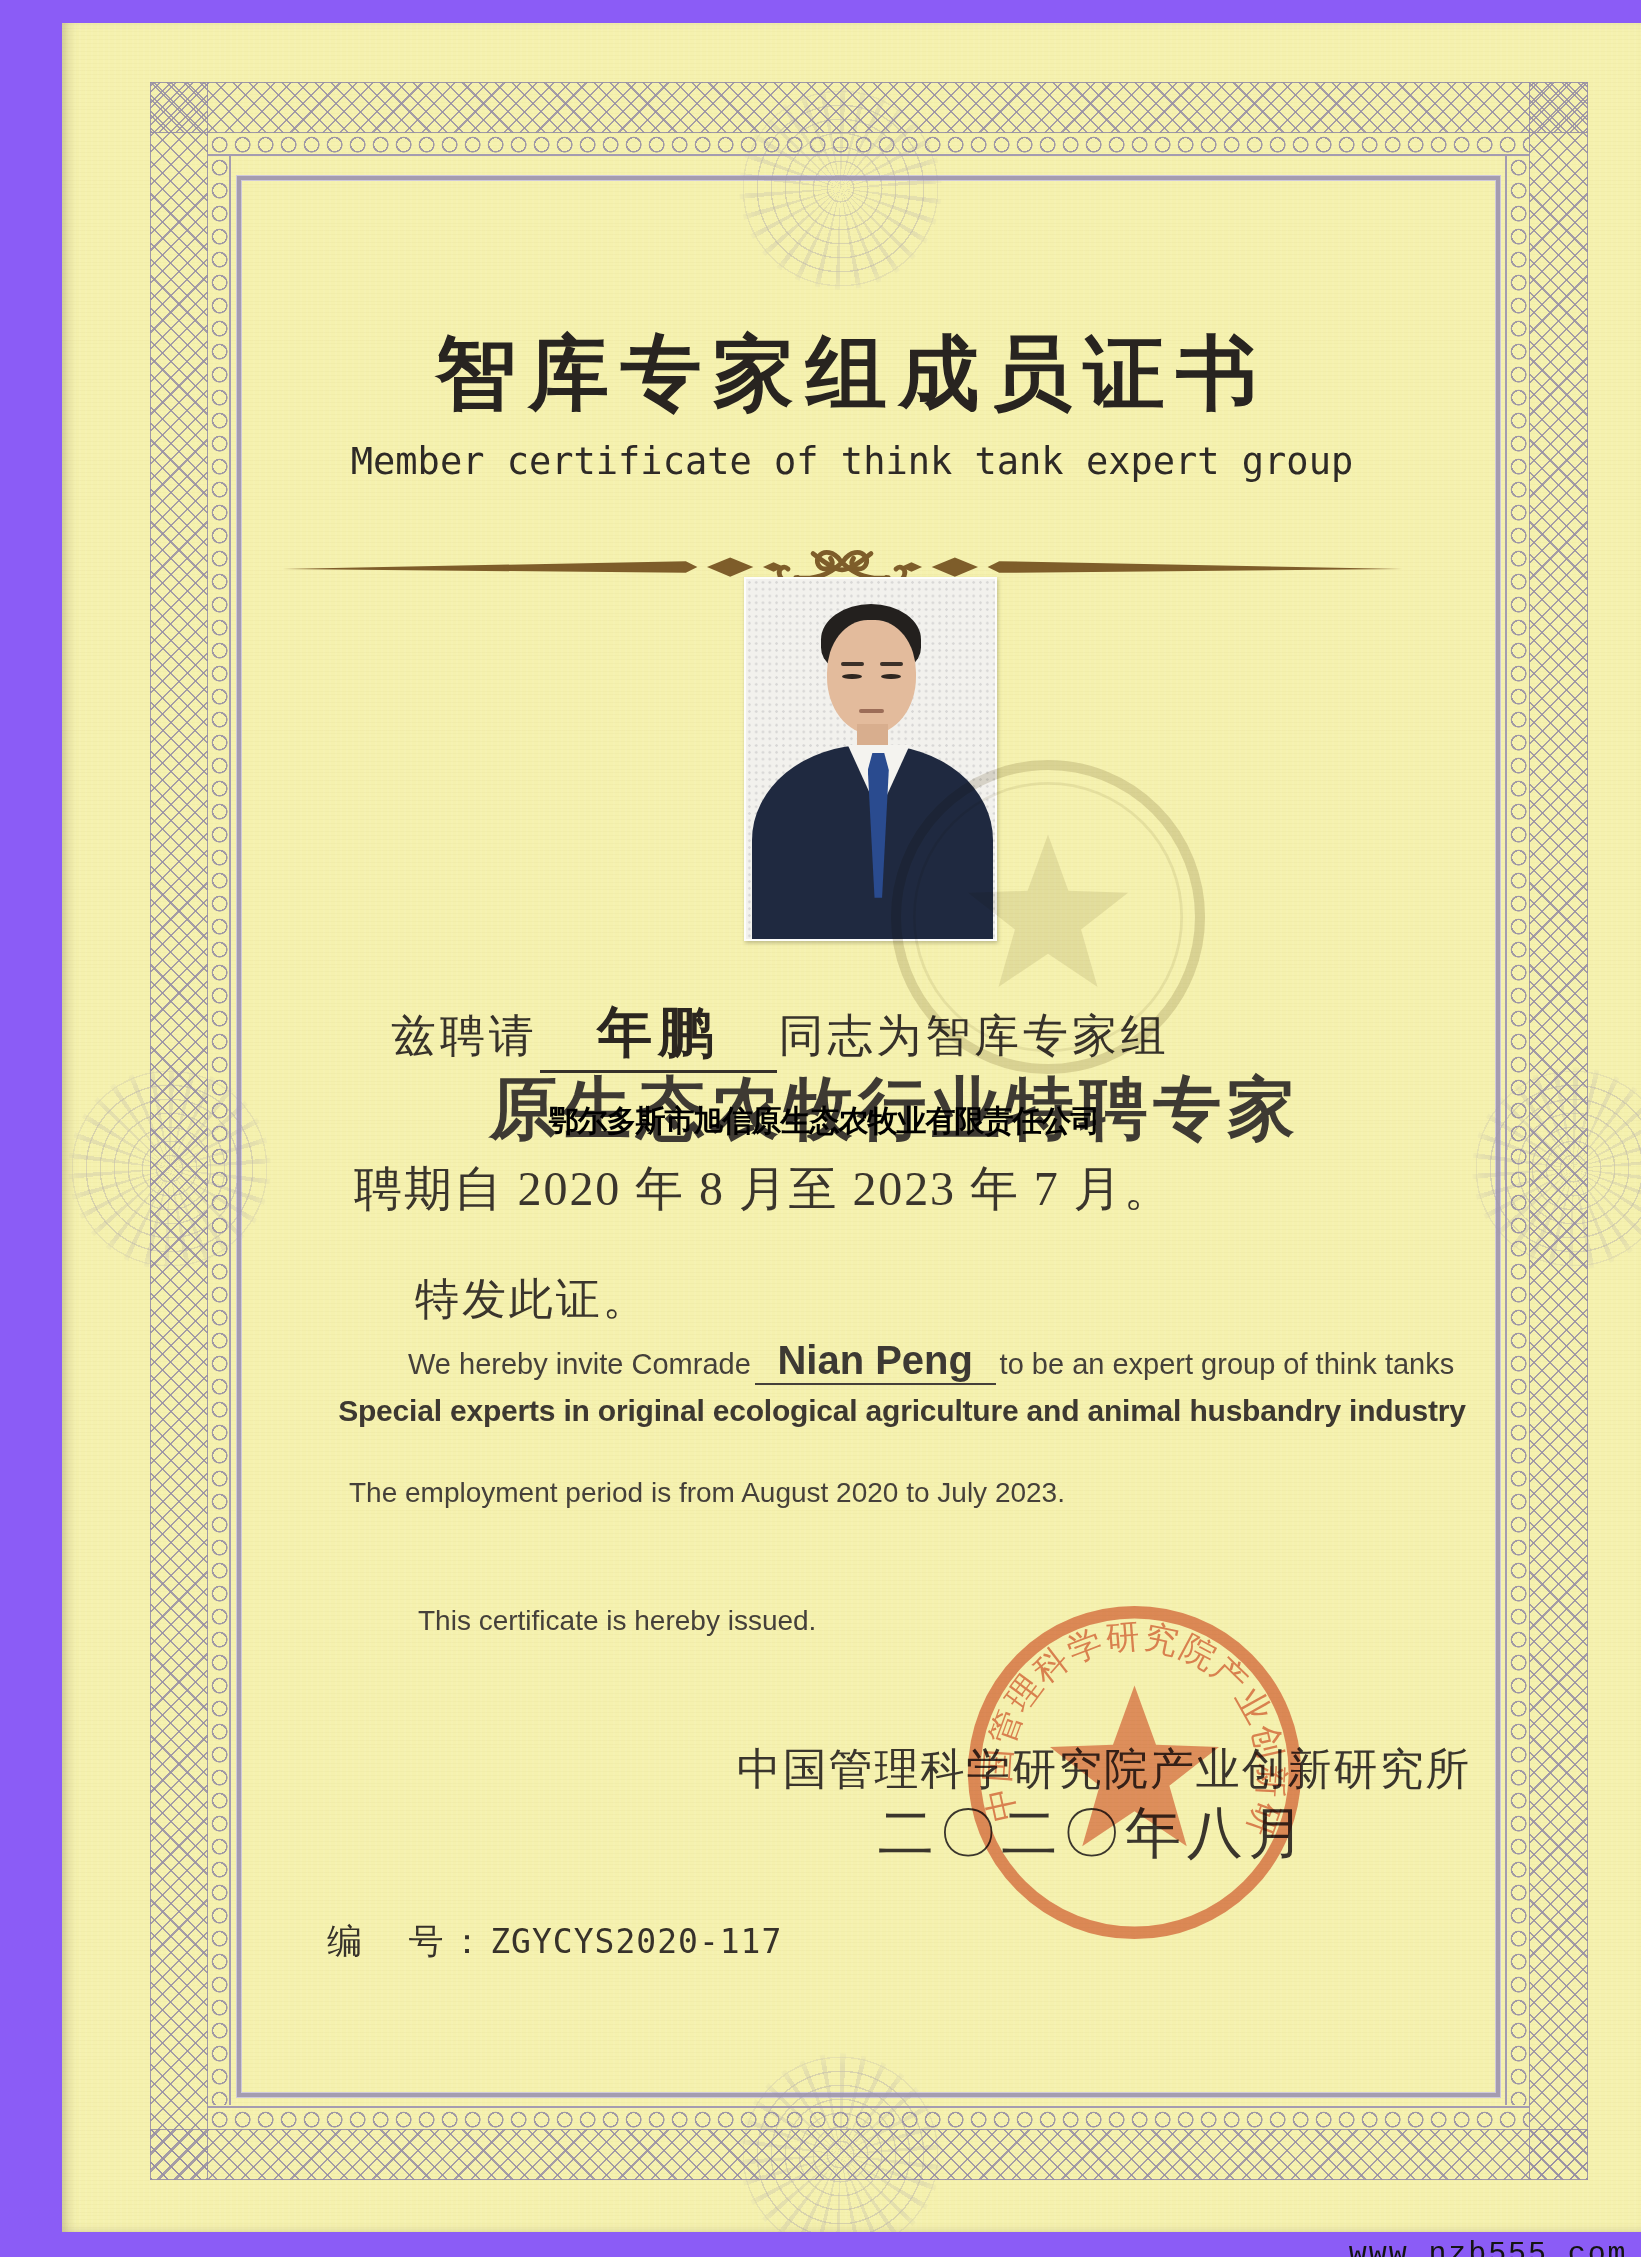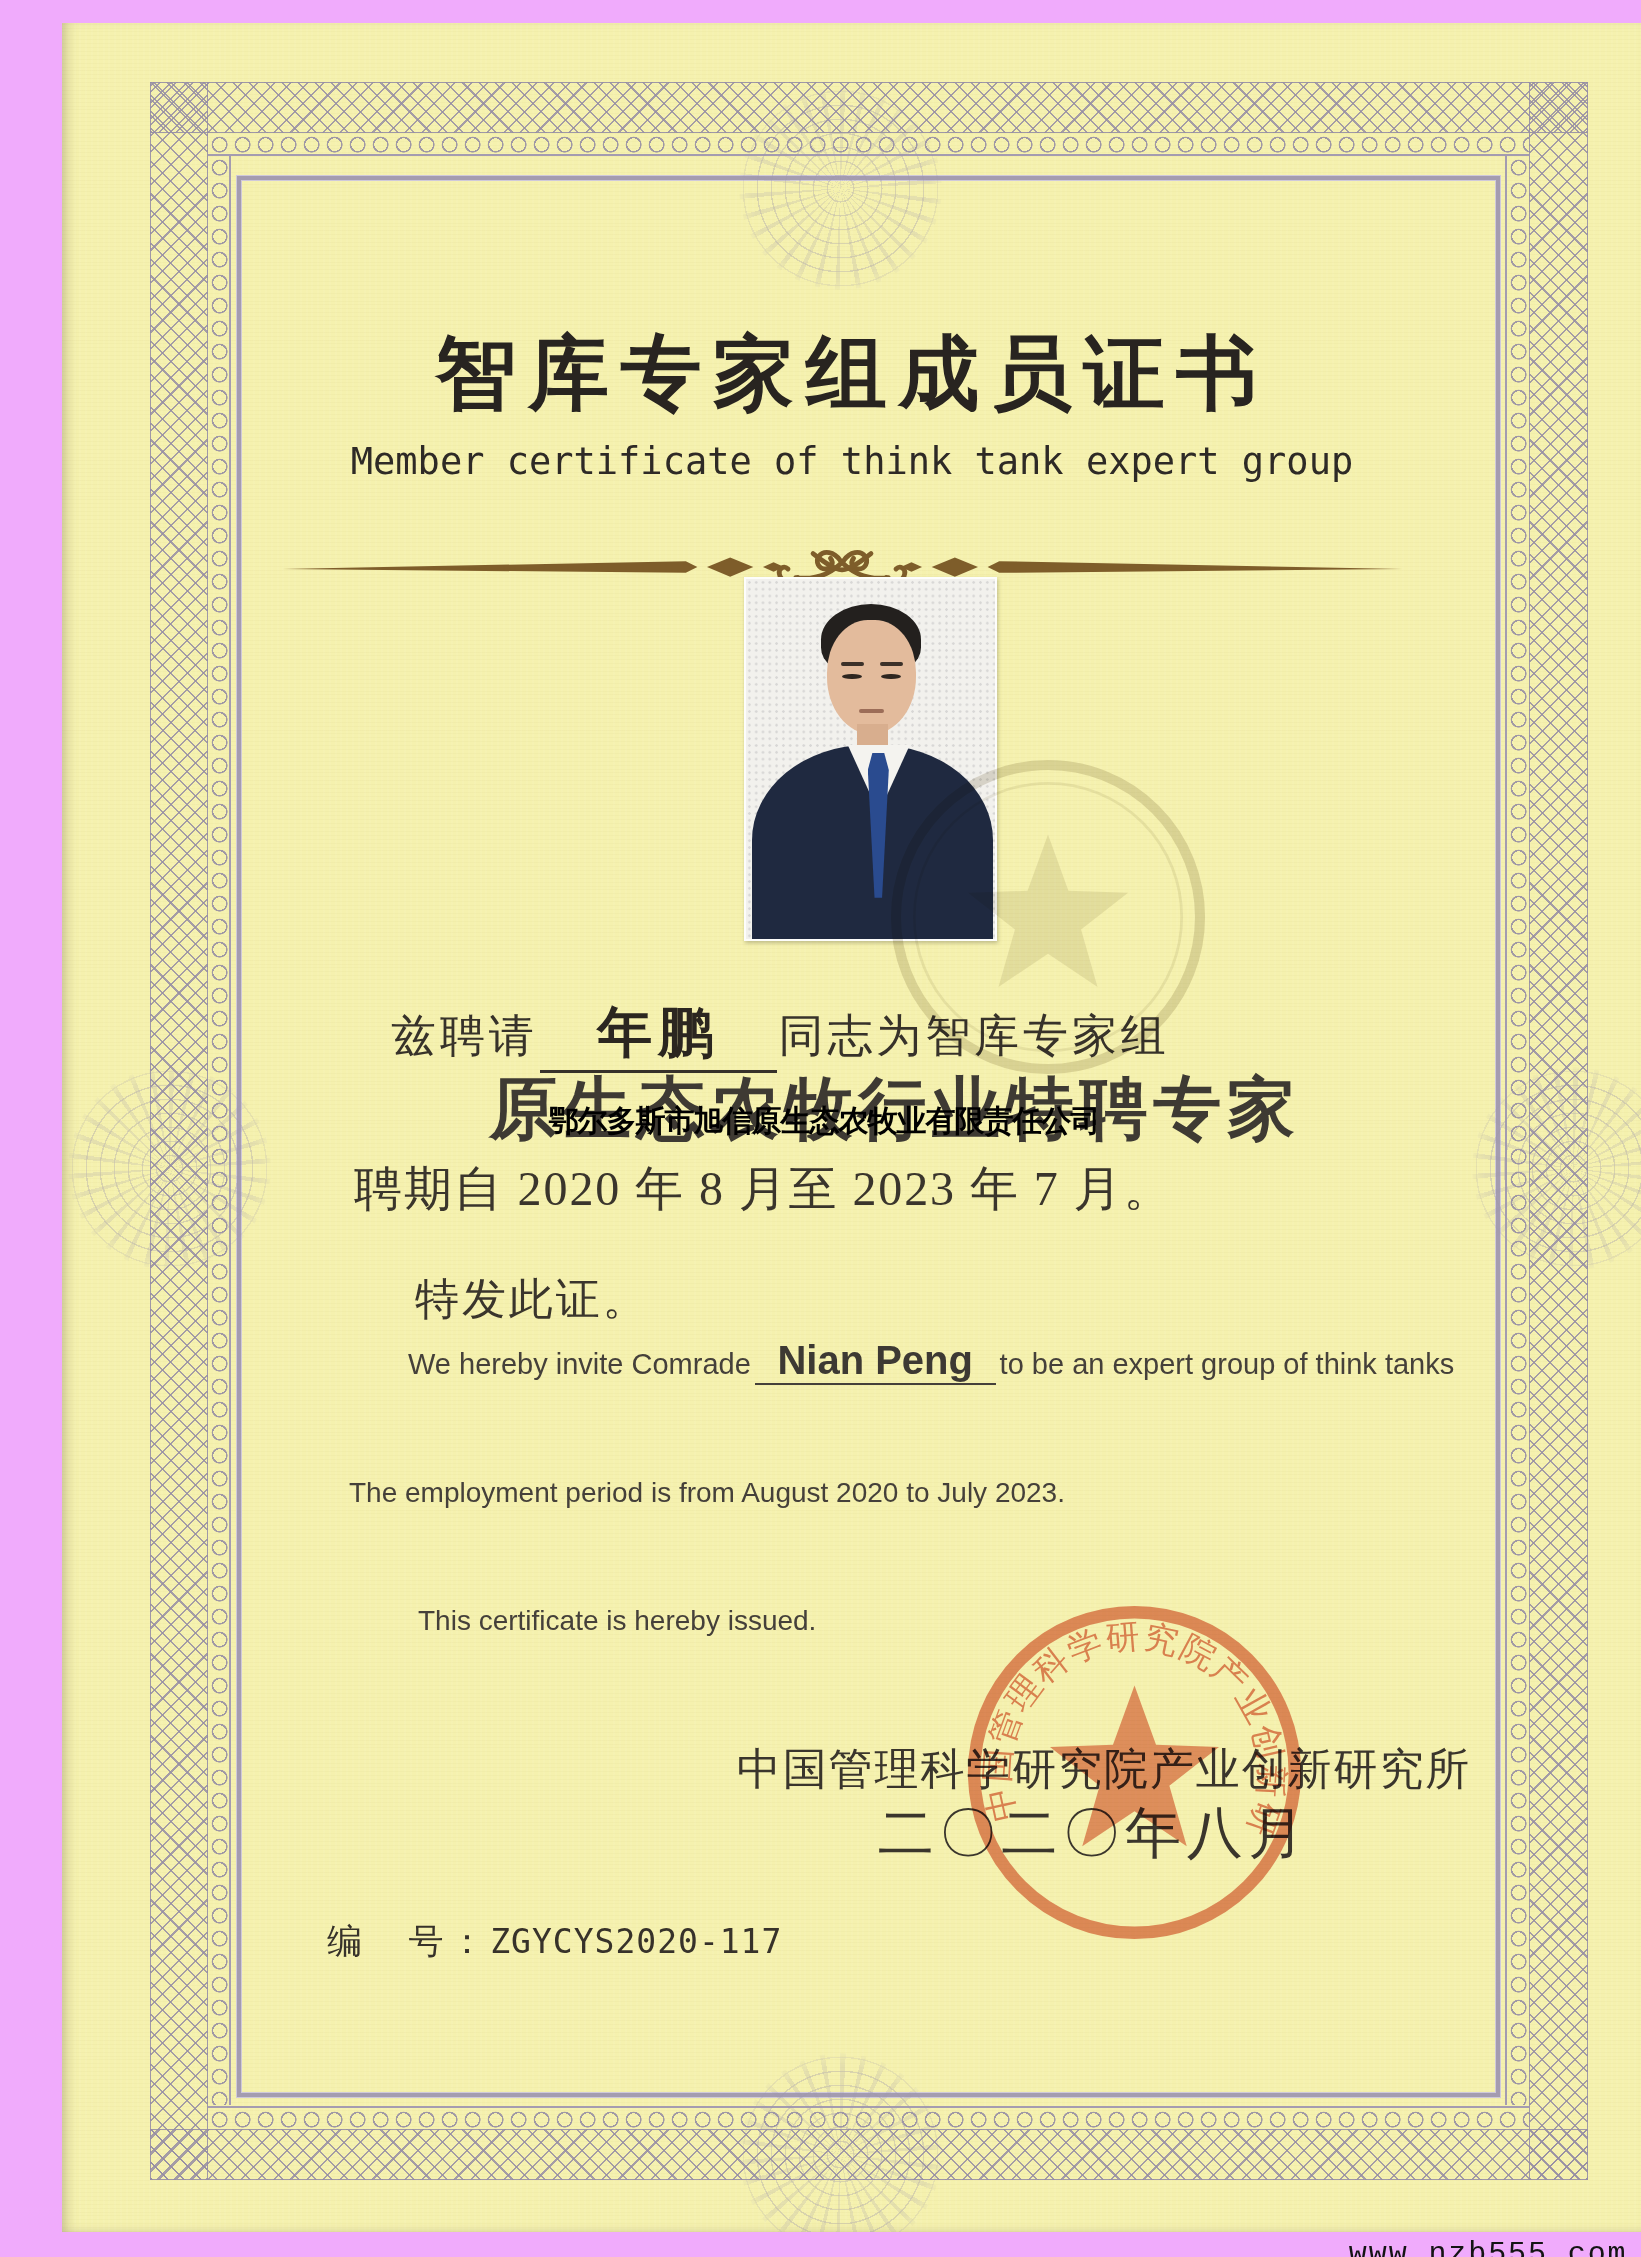--- a/index.html
+++ b/index.html
@@ -1,17 +1,17 @@
 <!DOCTYPE html>
 <html><head>
 <meta charset="utf-8">
 <style>
   * { margin:0; padding:0; box-sizing:border-box; }
   body { width:1641px; height:2257px; background:#ffffff; font-family:"Liberation Sans", sans-serif; }
-  .page { position:relative; width:1641px; height:2257px; background:#f0abfc; overflow:hidden; }
+  .page { position:relative; width:1641px; height:2257px; background:#8b5cf6; overflow:hidden; }
 
   
   .paper {
     position:absolute; left:62px; top:23px; width:1580px; height:2209px;
     background:#f5f1ae;
     background-image:
       repeating-linear-gradient(0deg, rgba(210,200,130,.10) 0 1px, rgba(255,255,255,0) 1px 3.9px),
       repeating-linear-gradient(90deg, rgba(255,255,255,.05) 0 1.9px, rgba(0,0,0,0) 1.9px 5.8px);
     box-shadow: inset 9.7px 0 13.5px -7.7px rgba(125,115,100,.45), inset 0 -5.8px 9.7px -5.8px rgba(150,140,110,.25);
     overflow:hidden;
@@ -220,20 +220,21 @@
     <div class="company-overlay">鄂尔多斯市旭信原生态农牧业有限责任公司</div>
 
     <div class="period-zh zh-serif">聘期自 2020 年 8 月至 2023 年 7 月。</div>
     <div class="issued-zh zh-serif">特发此证。</div>
 
     <div class="invite-line-en en-sans">
       <span class="en-normal">We hereby invite Comrade</span>
       <span class="name-box-en"><span class="name-en">Nian Peng</span></span>
       <span class="en-normal">to be an expert group of think tanks</span>
     </div>
+    <div class="expert-title-en en-sans">Special experts in original ecological agriculture and animal husbandry industry</div>
     <div class="period-en en-sans">The employment period is from August 2020 to July 2023.</div>
     <div class="issued-en en-sans">This certificate is hereby issued.</div>
 
     <div class="issuer-zh zh-serif">中国管理科学研究院产业创新研究所</div>
     <div class="issue-date-zh zh-serif">二〇二〇年八月</div>
 
     <svg class="seal" viewBox="0 0 380 380">
       <defs>
         <path id="sealArc" d="M 81,262 A 130,130 0 1,1 299,262" fill="none"></path>
       </defs>

